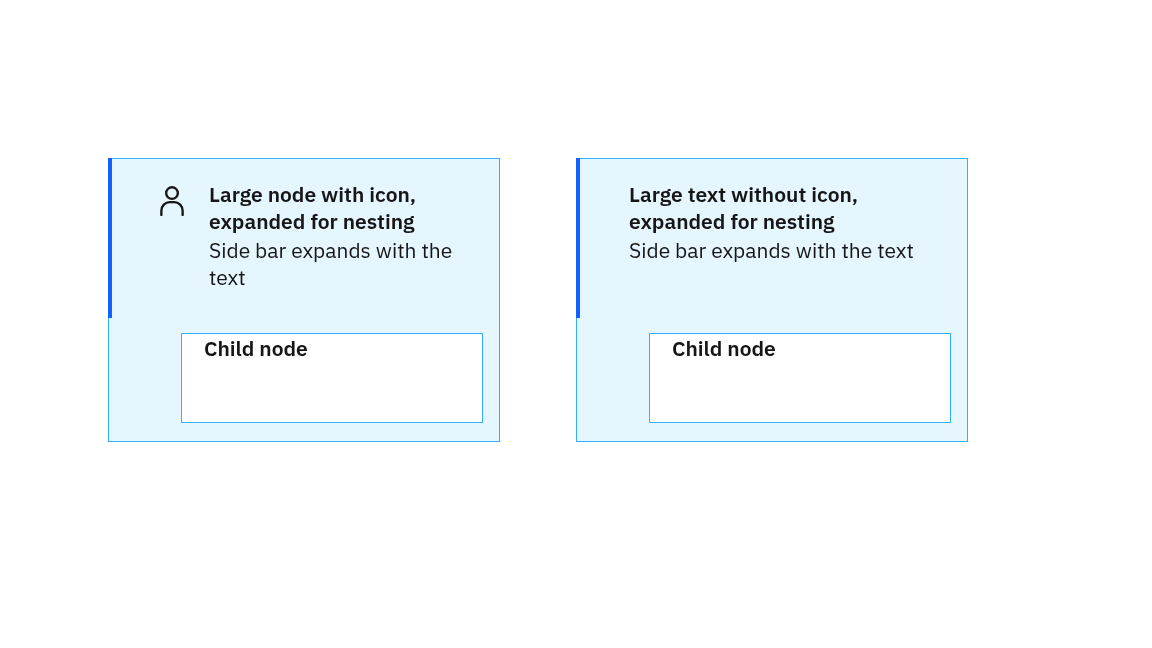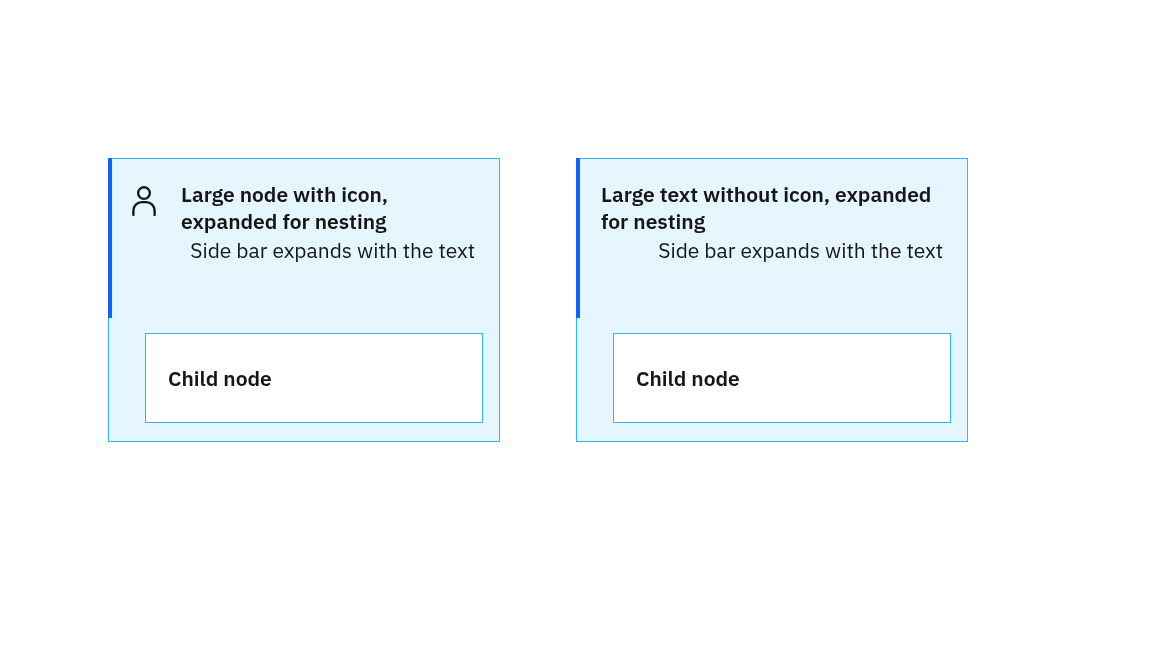--- a/index.html
+++ b/index.html
@@ -30,20 +30,21 @@
       width: 4px;
       background: #0f62fe;
     }
     .node-a .sidebar { height: 160px; }
     .node-b .sidebar { height: 160px; }
 
     .header {
       display: flex;
       align-items: flex-start;
       padding: 22px 24px 0 24px;
+      margin-left: 28px;
     }
     .header.with-icon { padding-left: 18px; }
 
     .icon-wrap {
       flex: 0 0 auto;
       width: 34px;
       height: 34px;
       margin-right: 20px;
       margin-top: 2px;
     }
@@ -57,36 +58,36 @@
       font-weight: 600;
       color: #161616;
       letter-spacing: 0;
     }
     .subtitle {
       font-size: 21px;
       line-height: 1.28;
       font-weight: 400;
       color: #161616;
       margin-top: 2px;
-      text-align: right;
     }
 
     .child-area {
       position: absolute;
       left: 36px;
       right: 16px;
       bottom: 18px;
     }
     .child-node {
       background: #ffffff;
       border: 1px solid #33b1ff;
       height: 90px;
       display: flex;
-      align-items: center;
+      align-items: flex-start;
       padding: 0 22px;
+      margin-left: 36px;
     }
     .child-label {
       font-size: 21px;
       font-weight: 600;
       color: #161616;
     }
   </style>
 </head>
 <body>
 

